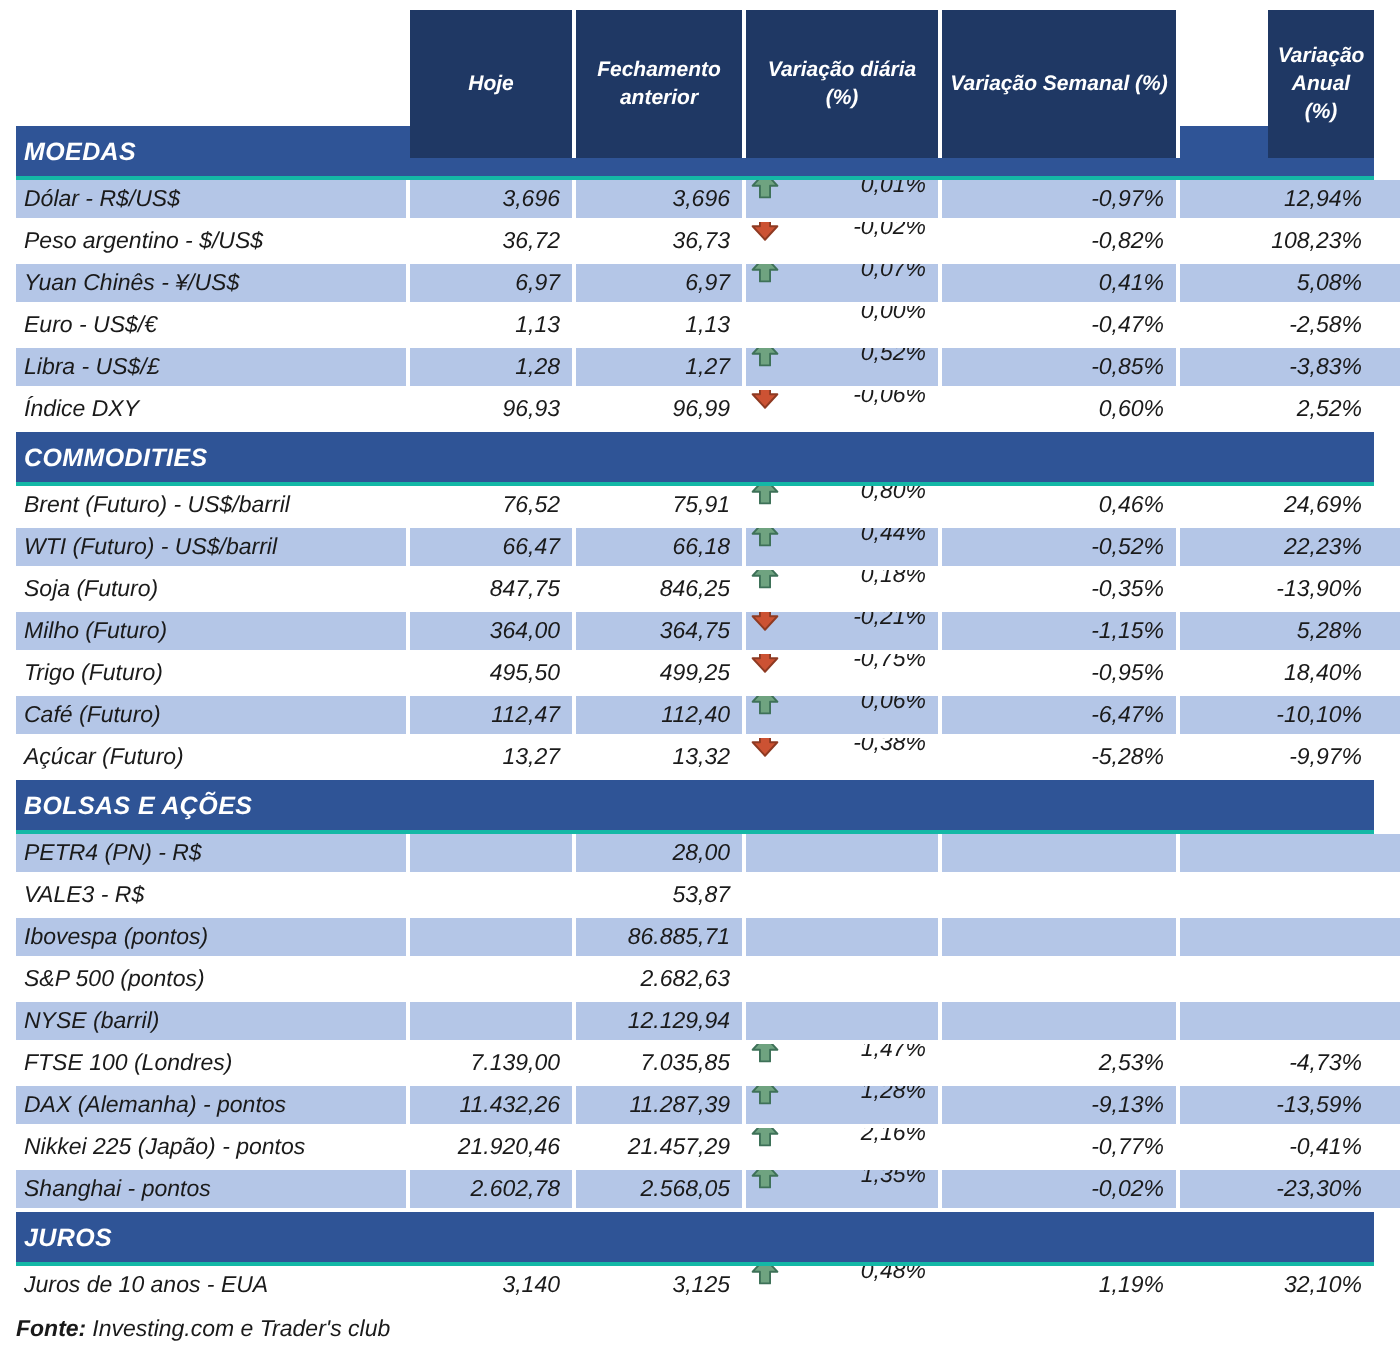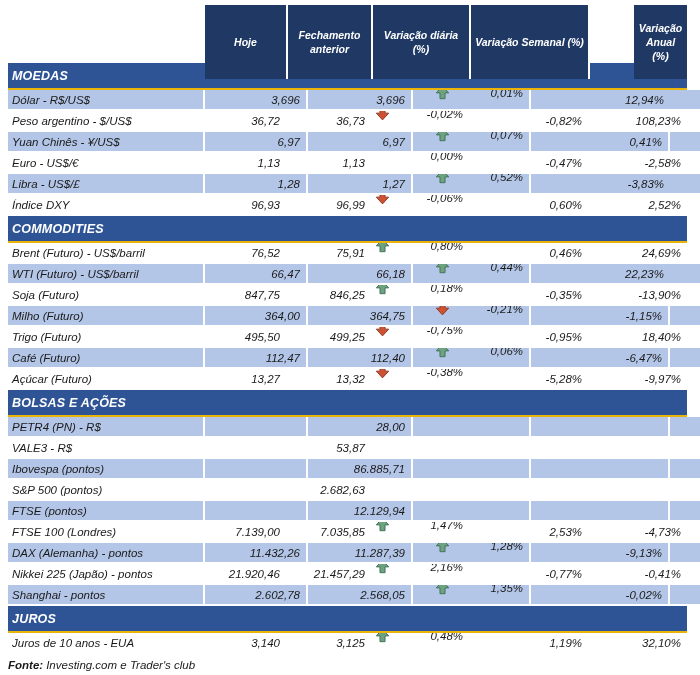--- a/index.html
+++ b/index.html
@@ -13,30 +13,30 @@
   .hcell{
     background:var(--header-bg,#1F3864);color:var(--header-text,#fff);
     font-weight:bold;font-size:10.5px;line-height:14px;
     display:flex;align-items:center;justify-content:center;text-align:center;
     border-right:2px solid #fff;box-sizing:border-box;padding:0 3px;
   }
   .hcell:last-child{border-right:none;padding:16px 16px;margin-left:44px;}
   .hcell.empty{background:transparent;border-right:none;}
   .band{
     width:679px;height:27px;background:var(--section-bg,#2F5496);
-    border-bottom:2px solid #eab308;box-sizing:border-box;
+    border-bottom:2px solid #14b8a6;box-sizing:border-box;
     color:#fff;font-weight:bold;font-size:12.5px;letter-spacing:.2px;
     display:flex;align-items:center;padding-left:4px;
   }
   .row{
     display:grid;grid-template-columns:197px 83px 85px 98px 119px 97px;
     height:21px;border-bottom:2px solid #fff;box-sizing:border-box;
     font-size:11.5px;color:var(--body-text,#1a1a1a);background:var(--row-plain-bg,#fff);
   }
-  .row.shaded{background:var(--row-shaded-bg,#B4C6E7);gap:20px;}
+  .row.shaded{background:var(--row-shaded-bg,#B4C6E7);}
   .c{display:flex;align-items:center;border-right:2px solid #fff;box-sizing:border-box;overflow:hidden;white-space:nowrap;}
   .c:last-child{border-right:none;padding-left:40px;}
   .c.lab{padding-left:4px;}
   .c.num{justify-content:flex-end;padding-right:6px;}
   .c.dia{justify-content:space-between;padding:0 6px 14px 2px;}
   .icon-slot{width:15px;height:15px;display:flex;align-items:center;justify-content:center;}
   .icon-slot svg{display:block;}
   .fonte{margin-top:5px;font-size:11.5px;color:var(--body-text,#1a1a1a);}
   .fonte .b{font-weight:bold;text-align:right;}
   .fonte .t{margin-left:3px;}
@@ -61,20 +61,21 @@
         <div class="c num">3,696</div>
         <div class="c num">3,696</div>
         <div class="c dia">
           <span class="icon-slot">
             <svg width="15" height="15" viewBox="0 0 16 16">
               <path d="M8 1.2 L14.6 8.4 L10.7 8.4 L10.7 14.6 L5.3 14.6 L5.3 8.4 L1.4 8.4 Z" fill="#6FA380" stroke="#3E7158" stroke-width="1" stroke-linejoin="round"></path>
             </svg>
           </span>
           <span>0,01%</span>
         </div>
+        <div class="c num">-0,97%</div>
         <div class="c num">12,94%</div>
       </div>
       <div class="row">
         <div class="c lab">Peso argentino - $/US$</div>
         <div class="c num">36,72</div>
         <div class="c num">36,73</div>
         <div class="c dia">
           <span class="icon-slot">
             <svg width="15" height="15" viewBox="0 0 16 16">
               <path d="M8 14.8 L1.4 7.6 L5.3 7.6 L5.3 1.4 L10.7 1.4 L10.7 7.6 L14.6 7.6 Z" fill="#CC5233" stroke="#8E3A22" stroke-width="1" stroke-linejoin="round"></path>
@@ -116,20 +117,21 @@
         <div class="c num">1,28</div>
         <div class="c num">1,27</div>
         <div class="c dia">
           <span class="icon-slot">
             <svg width="15" height="15" viewBox="0 0 16 16">
               <path d="M8 1.2 L14.6 8.4 L10.7 8.4 L10.7 14.6 L5.3 14.6 L5.3 8.4 L1.4 8.4 Z" fill="#6FA380" stroke="#3E7158" stroke-width="1" stroke-linejoin="round"></path>
             </svg>
           </span>
           <span>0,52%</span>
         </div>
+        <div class="c num">-0,85%</div>
         <div class="c num">-3,83%</div>
       </div>
       <div class="row">
         <div class="c lab">Índice DXY</div>
         <div class="c num">96,93</div>
         <div class="c num">96,99</div>
         <div class="c dia">
           <span class="icon-slot">
             <svg width="15" height="15" viewBox="0 0 16 16">
               <path d="M8 14.8 L1.4 7.6 L5.3 7.6 L5.3 1.4 L10.7 1.4 L10.7 7.6 L14.6 7.6 Z" fill="#CC5233" stroke="#8E3A22" stroke-width="1" stroke-linejoin="round"></path>
@@ -161,20 +163,21 @@
         <div class="c num">66,47</div>
         <div class="c num">66,18</div>
         <div class="c dia">
           <span class="icon-slot">
             <svg width="15" height="15" viewBox="0 0 16 16">
               <path d="M8 1.2 L14.6 8.4 L10.7 8.4 L10.7 14.6 L5.3 14.6 L5.3 8.4 L1.4 8.4 Z" fill="#6FA380" stroke="#3E7158" stroke-width="1" stroke-linejoin="round"></path>
             </svg>
           </span>
           <span>0,44%</span>
         </div>
+        <div class="c num">-0,52%</div>
         <div class="c num">22,23%</div>
       </div>
       <div class="row">
         <div class="c lab">Soja (Futuro)</div>
         <div class="c num">847,75</div>
         <div class="c num">846,25</div>
         <div class="c dia">
           <span class="icon-slot">
             <svg width="15" height="15" viewBox="0 0 16 16">
               <path d="M8 1.2 L14.6 8.4 L10.7 8.4 L10.7 14.6 L5.3 14.6 L5.3 8.4 L1.4 8.4 Z" fill="#6FA380" stroke="#3E7158" stroke-width="1" stroke-linejoin="round"></path>
@@ -284,21 +287,21 @@
         <div class="c num"></div>
         <div class="c num">2.682,63</div>
         <div class="c dia">
           <span class="icon-slot"></span>
           <span></span>
         </div>
         <div class="c num"></div>
         <div class="c num"></div>
       </div>
       <div class="row shaded">
-        <div class="c lab">FTSE (pontos)</div>
+        <div class="c lab">NYSE (barril)</div>
         <div class="c num"></div>
         <div class="c num">12.129,94</div>
         <div class="c dia">
           <span class="icon-slot"></span>
           <span></span>
         </div>
         <div class="c num"></div>
         <div class="c num"></div>
       </div>
       <div class="row">

